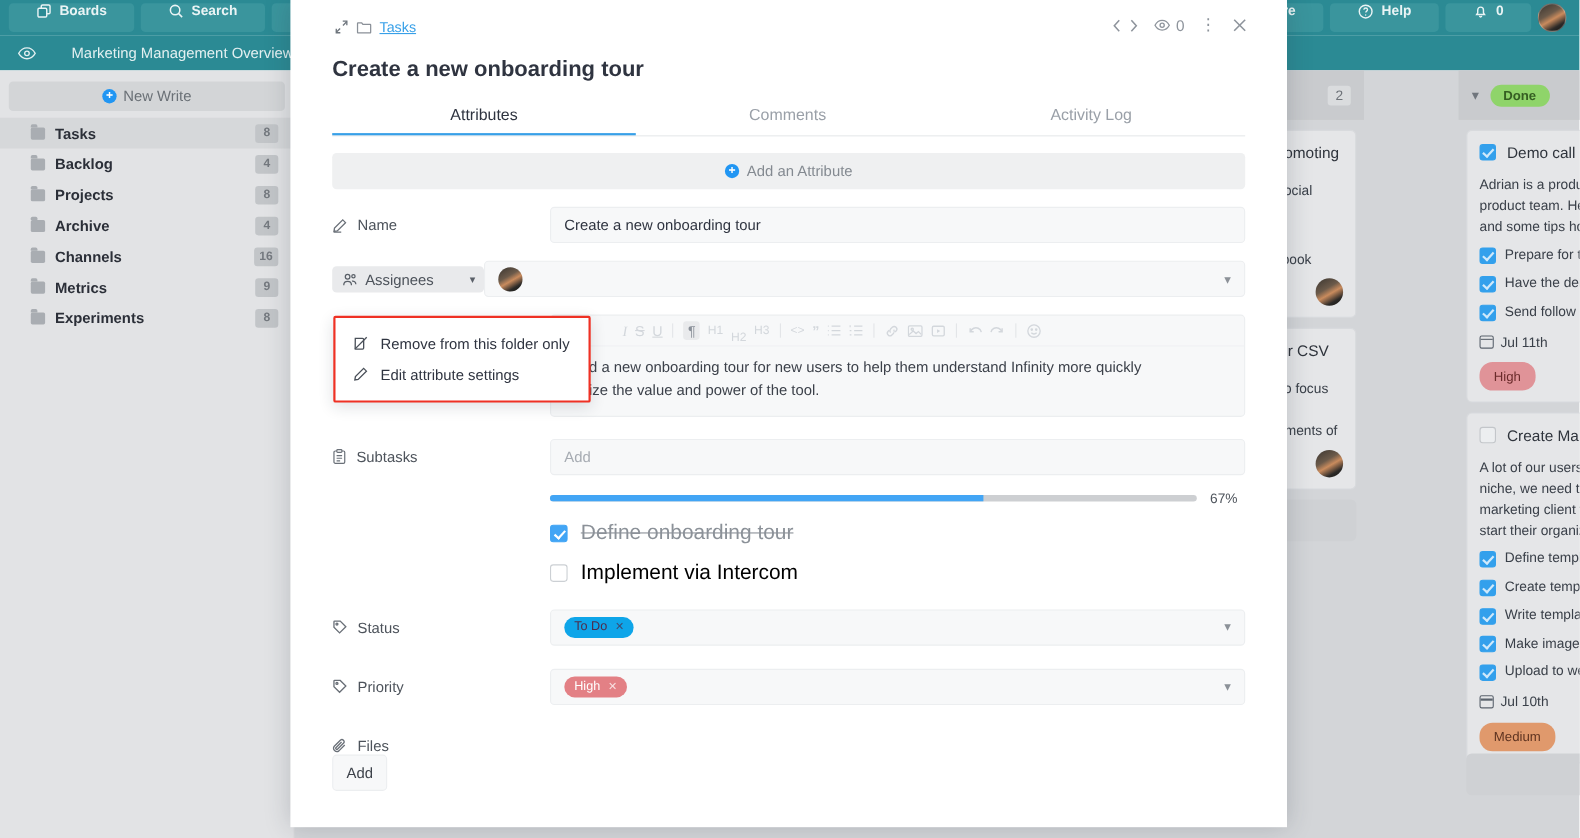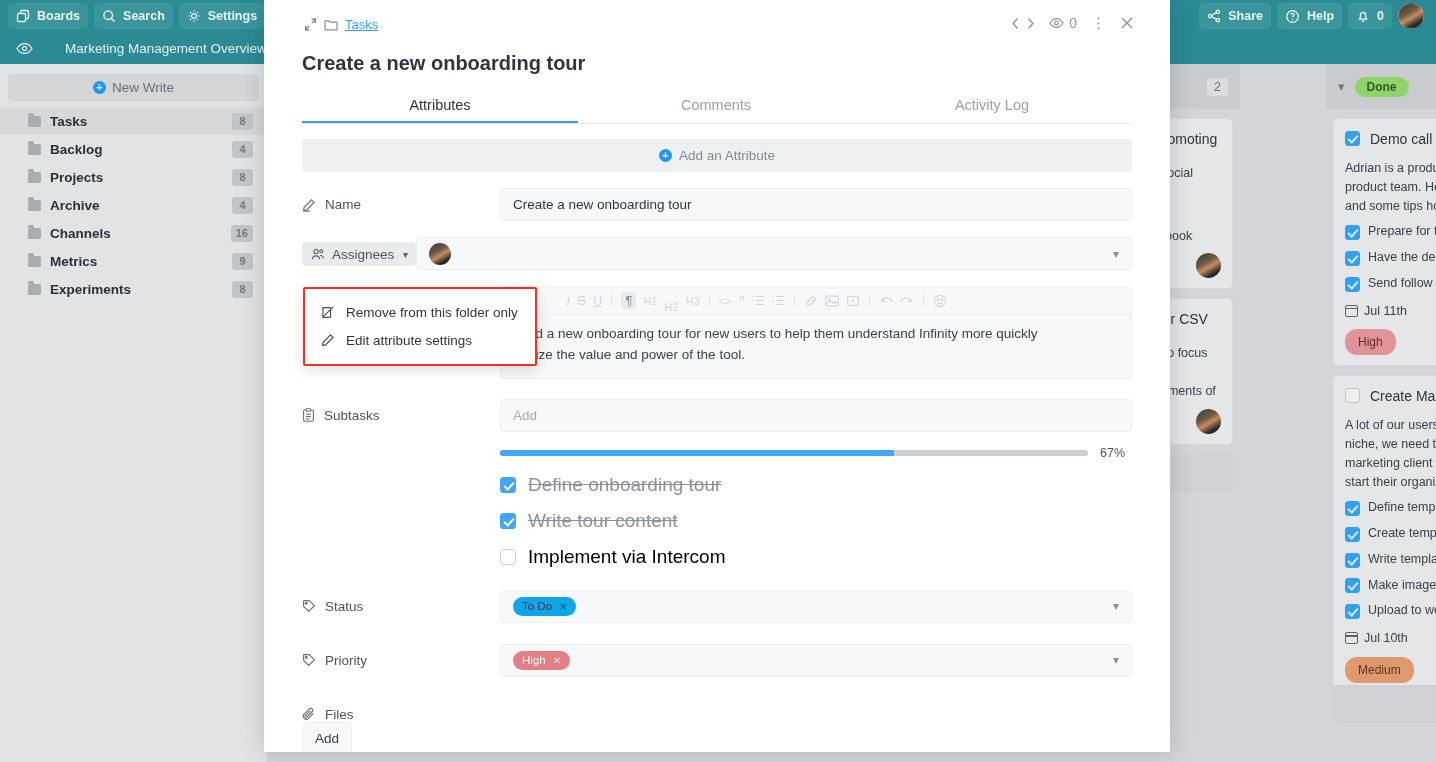--- a/index.html
+++ b/index.html
@@ -10,22 +10,22 @@
     background: #ffffff;
   }
   #root { position: relative; width: 1436px; height: 762px; }
 
   
   .app-topbar {
     position: absolute; left: 0; top: 0; width: 1436px; height: 32px;
     background: #2b8a94; display: flex; align-items: center; padding: 0 8px; gap: 6px;
   }
   .tb-btn {
-    display: flex; align-items: center; gap: 7px;
-    height: 26px; padding: 0 8px; border-radius: 4px;
+    display: flex; align-items: flex-start; gap: 7px;
+    height: 26px; padding: 0 25px; border-radius: 4px;
     background: #3a959d; color: #eaf4f5; font-size: 12.5px; font-weight: bold;
     white-space: nowrap;
   }
   .tb-btn svg { display: block; }
   .tb-right { margin-left: auto; display: flex; align-items: center; gap: 6px; padding-right: 4px; }
   .avatar {
     width: 26px; height: 26px; border-radius: 50%;
     background: linear-gradient(150deg,#3a3530 0%,#6b5a4a 38%,#c98b5d 55%,#2c2a28 78%,#15130f 100%);
     flex: none; border: 1px solid rgba(255,255,255,.25);
   }
@@ -155,21 +155,21 @@
     height: 33px; background: #eff0f1; border-radius: 4px;
     display: flex; align-items: center; justify-content: center; gap: 7px;
     color: #848a91; font-size: 13.5px;
   }
   .row { display: flex; align-items: flex-start; margin-top: 16px; }
   .row-label {
     width: 198px; flex: none; display: flex; align-items: center; gap: 9px;
     color: #4d535b; font-size: 13.5px; padding-top: 9px;
   }
   .row-label.chip {
-    background: #e9eaec; border-radius: 4px; width: 114px; height: 24px;
+    background: #e9eaec; border-radius: 4px; width: 138px; height: 24px;
     padding: 0 8px 0 9px; margin-top: 5px; justify-content: center; gap: 7px;
   }
   .field {
     flex: 1; min-height: 33px; background: #f7f8f9; border: 1px solid #eceef0;
     border-radius: 4px; display: flex; align-items: center; padding: 0 12px;
     font-size: 13.5px; color: #2f3440;
   }
   .field.ph { color: #a6abb2; }
   .field.center { justify-content: center; color: #3d424a; }
   .caret { margin-left: auto; color: #8c9198; font-size: 12px; }
@@ -645,24 +645,20 @@
           <div class="prog-wrap">
             <div class="prog-track">
               <div class="prog-fill" style="width:67%;"></div>
             </div>
             <span class="prog-pct">67%</span>
           </div>
           <div class="st-row done">
             <span class="st-box on"></span>
             <span>Define onboarding tour</span>
           </div>
-          <div class="st-row done">
-            <span class="st-box on"></span>
-            <span>Write tour content</span>
-          </div>
           <div class="st-row">
             <span class="st-box"></span>
             <span>Implement via Intercom</span>
           </div>
         </div>
       </div>
 
       <div class="row" style="margin-top:22px;">
         <div class="row-label">
           <span>

